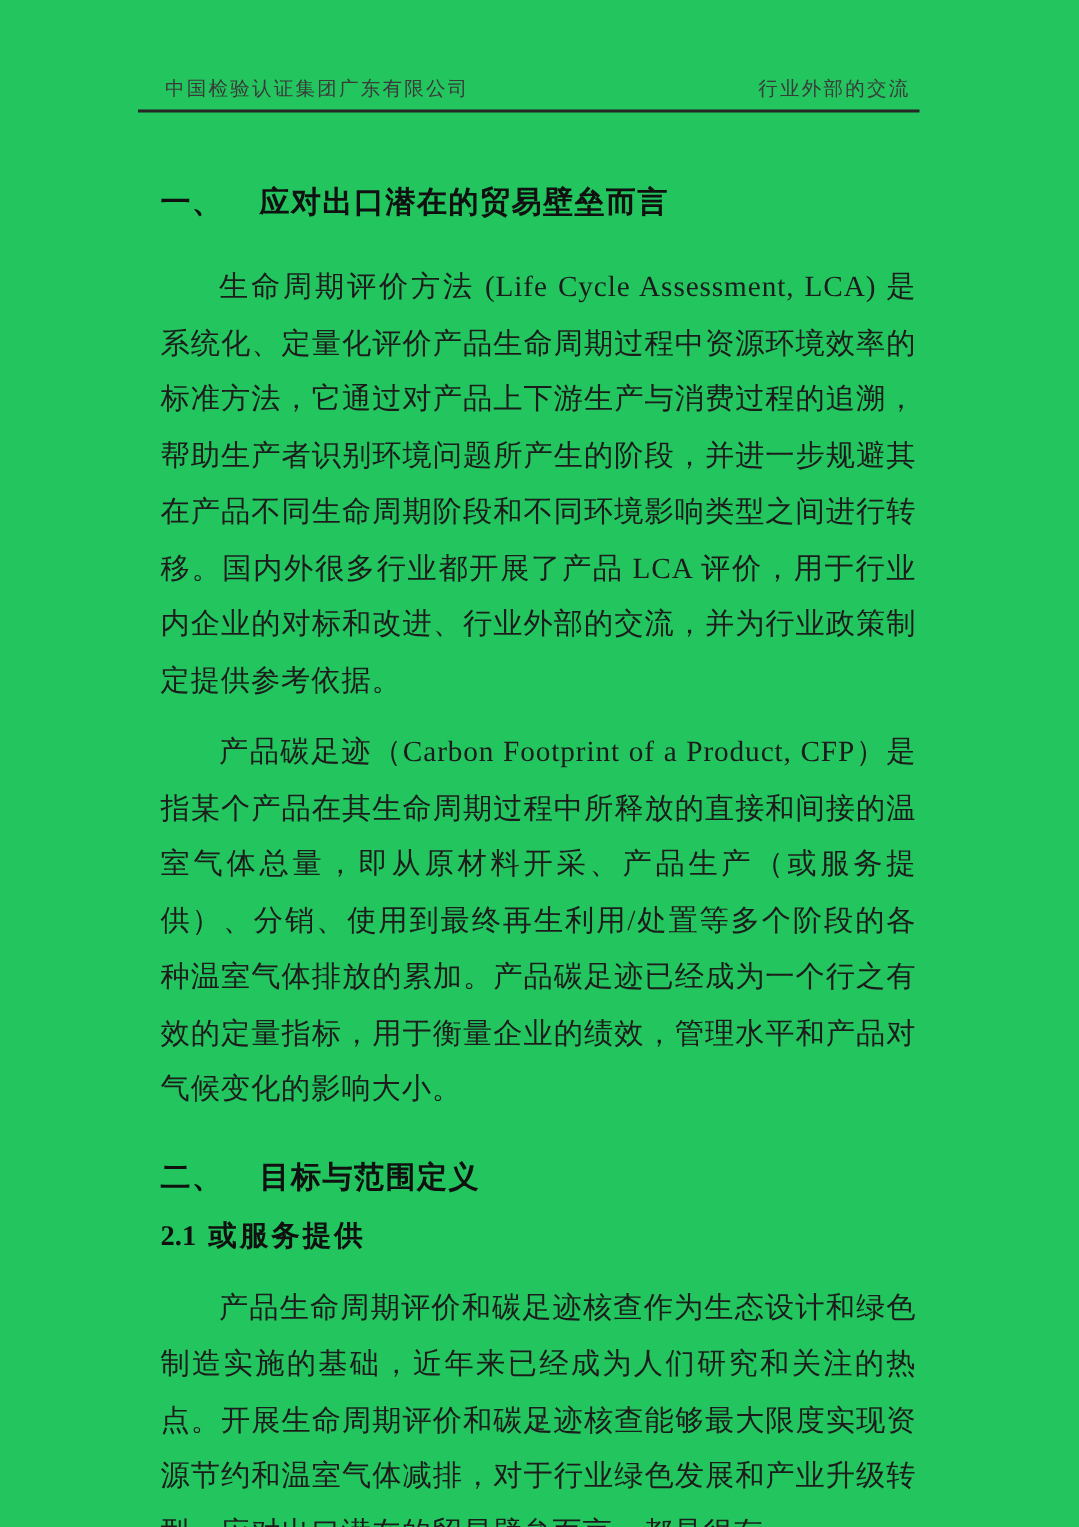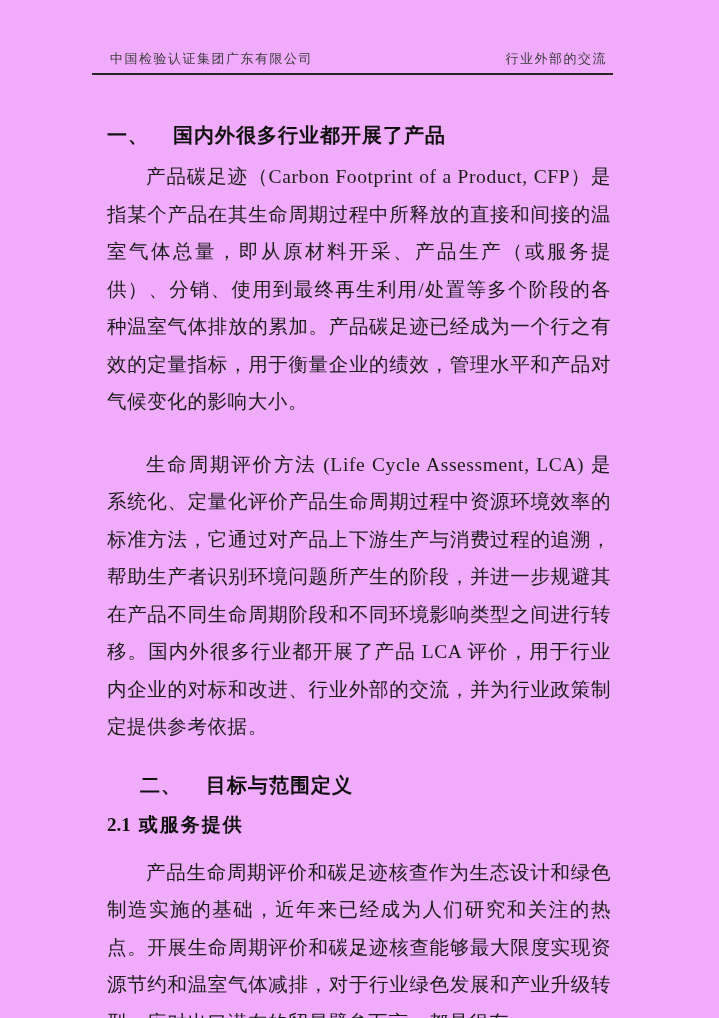--- a/index.html
+++ b/index.html
@@ -11,21 +11,21 @@
     height: 1018px;
     background: #ffffff;
     position: relative;
     overflow: hidden;
     font-family: "Liberation Serif", "DejaVu Serif", serif;
     color: #1c1c1c;
   }
   .page {
     position: absolute;
     inset: 0;
-    background: #f0abfc;
+    background: #22c55e;
   }
   
   .doc-header {
     position: absolute;
     top: 0;
     left: 92px;
     width: 521px;
     box-sizing: border-box;
     display: flex;
     justify-content: space-between;
@@ -63,21 +63,20 @@
     text-align: justify;
     text-indent: 2em;
     letter-spacing: 0.6px;
     color: #1c1c1c;
   }
   .body-para.first-after-heading {
     margin-top: 25px;
   }
   .section-heading.second {
     margin-top: 26px;
-    margin-left: 33px;
   }
   .sub-heading {
     margin: 14px 0 0 0;
     font-size: 19px;
     line-height: 26px;
     font-weight: bold;
     color: #101010;
   }
   .sub-heading .sub-number {
     font-family: "Liberation Serif", "DejaVu Serif", serif;
@@ -108,26 +107,26 @@
 <div class="page">
 
   <div class="doc-header">
     <span class="header-left">中国检验认证集团广东有限公司</span>
     <span class="header-right">行业外部的交流</span>
   </div>
 
   <div class="doc-content">
 
     <h1 class="section-heading">
-      <span class="heading-number">一、</span><span class="heading-title">国内外很多行业都开展了产品</span>
+      <span class="heading-number">一、</span><span class="heading-title">应对出口潜在的贸易壁垒而言</span>
     </h1>
 
+    <p class="body-para first-after-heading">生命周期评价方法 (Life Cycle Assessment, LCA) 是系统化、定量化评价产品生命周期过程中资源环境效率的标准方法，它通过对产品上下游生产与消费过程的追溯，帮助生产者识别环境问题所产生的阶段，并进一步规避其在产品不同生命周期阶段和不同环境影响类型之间进行转移。国内外很多行业都开展了产品 LCA 评价，用于行业内企业的对标和改进、行业外部的交流，并为行业政策制定提供参考依据。</p>
+
     <p class="body-para">产品碳足迹（Carbon Footprint of a Product, CFP）是指某个产品在其生命周期过程中所释放的直接和间接的温室气体总量，即从原材料开采、产品生产（或服务提供）、分销、使用到最终再生利用/处置等多个阶段的各种温室气体排放的累加。产品碳足迹已经成为一个行之有效的定量指标，用于衡量企业的绩效，管理水平和产品对气候变化的影响大小。</p>
-
-    <p class="body-para first-after-heading">生命周期评价方法 (Life Cycle Assessment, LCA) 是系统化、定量化评价产品生命周期过程中资源环境效率的标准方法，它通过对产品上下游生产与消费过程的追溯，帮助生产者识别环境问题所产生的阶段，并进一步规避其在产品不同生命周期阶段和不同环境影响类型之间进行转移。国内外很多行业都开展了产品 LCA 评价，用于行业内企业的对标和改进、行业外部的交流，并为行业政策制定提供参考依据。</p>
 
     <h1 class="section-heading second">
       <span class="heading-number">二、</span><span class="heading-title">目标与范围定义</span>
     </h1>
 
     <h2 class="sub-heading">
       <span class="sub-number">2.1</span><span class="sub-title">或服务提供</span>
     </h2>
 
     <p class="body-para after-sub">产品生命周期评价和碳足迹核查作为生态设计和绿色制造实施的基础，近年来已经成为人们研究和关注的热点。开展生命周期评价和碳足迹核查能够最大限度实现资源节约和温室气体减排，对于行业绿色发展和产业升级转型、应对出口潜在的贸易壁垒而言，都是很有</p>

